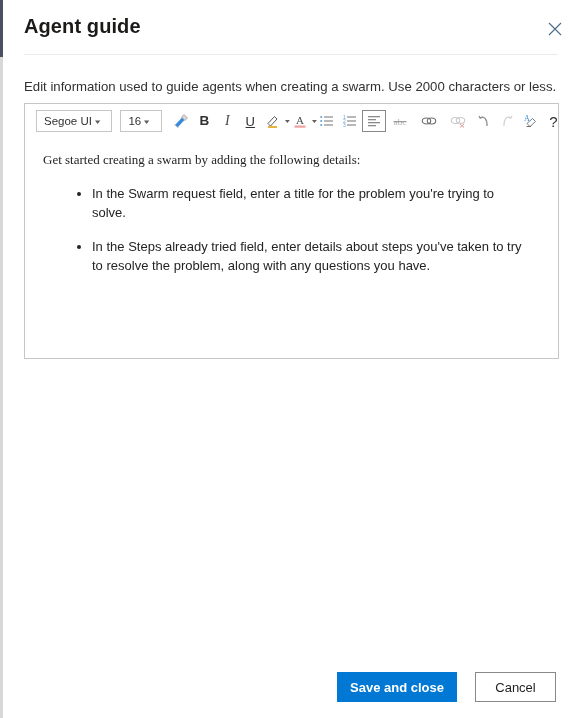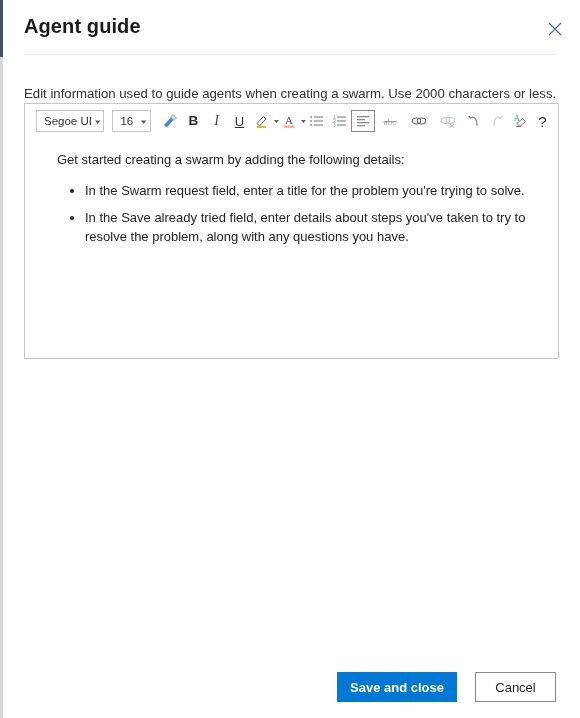--- a/index.html
+++ b/index.html
@@ -81,21 +81,20 @@
   
   .description {
     position: absolute;
     left: 21px;
     top: 78px;
     width: 540px;
     font-size: 13.2px;
     line-height: 18px;
     color: #323130;
     white-space: nowrap;
-    margin-top: 7px;
   }
 
   
   .editor-shell {
     position: absolute;
     left: 21px;
     top: 103px;
     width: 535px;
     height: 256px;
     border: 1px solid #c8c6c4;
@@ -117,21 +116,21 @@
   .combo {
     display: inline-flex;
     align-items: center;
     justify-content: space-between;
     height: 22px;
     border: 1px solid #c8c6c4;
     background: #fff;
     box-sizing: border-box;
     margin-right: 8px;
     cursor: pointer;
-    padding: 0 4px 0 7px;
+    padding: 0 12px 0 7px;
     font-size: 11.5px;
     color: #323130;
   }
   .combo.font { width: 78px; margin-left: 7px; }
   .combo.size { width: 52px; }
   .combo-caret {
     font-size: 7px;
     color: #605e5c;
     line-height: 1;
     transform: scaleX(1.5);
@@ -180,27 +179,27 @@
   .editor-body {
     padding: 12px 16px 0 16px;
     font-size: 13px;
     line-height: 19px;
     color: #252423;
     height: 219px;
     box-sizing: border-box;
     overflow: hidden;
     cursor: text;
   }
-  .editor-body p { margin: 0 0 12px 16px; }
+  .editor-body p { margin: 0 0 12px 2px; font-family: Liberation Serif, serif; }
   .editor-body ul {
     margin: 0 0 12px 0;
     padding-left: 36px;
     list-style: disc;
   }
-  .editor-body li { margin: 8px; }
+  .editor-body li { margin: 15px; }
 
   
   .footer {
     position: absolute;
     left: 0;
     bottom: 0;
     width: 577px;
     height: 60px;
   }
   .btn {
@@ -385,21 +384,21 @@
       <div class="tb-btn">
         <span class="glyph help">?</span>
       </div>
 
     </div>
 
     <div class="editor-body">
       <p>Get started creating a swarm by adding the following details:</p>
       <ul>
         <li>In the Swarm request field, enter a title for the problem you're trying to solve.</li>
-        <li>In the Save already tried field, enter details about steps you've taken to try to resolve the problem, along with any questions you have.</li>
+        <li>In the Steps already tried field, enter details about steps you've taken to try to resolve the problem, along with any questions you have.</li>
       </ul>
     </div>
 
   </div>
 
   <div class="footer">
     <button class="btn btn-primary">Save and close</button>
     <button class="btn btn-secondary">Cancel</button>
   </div>
 

